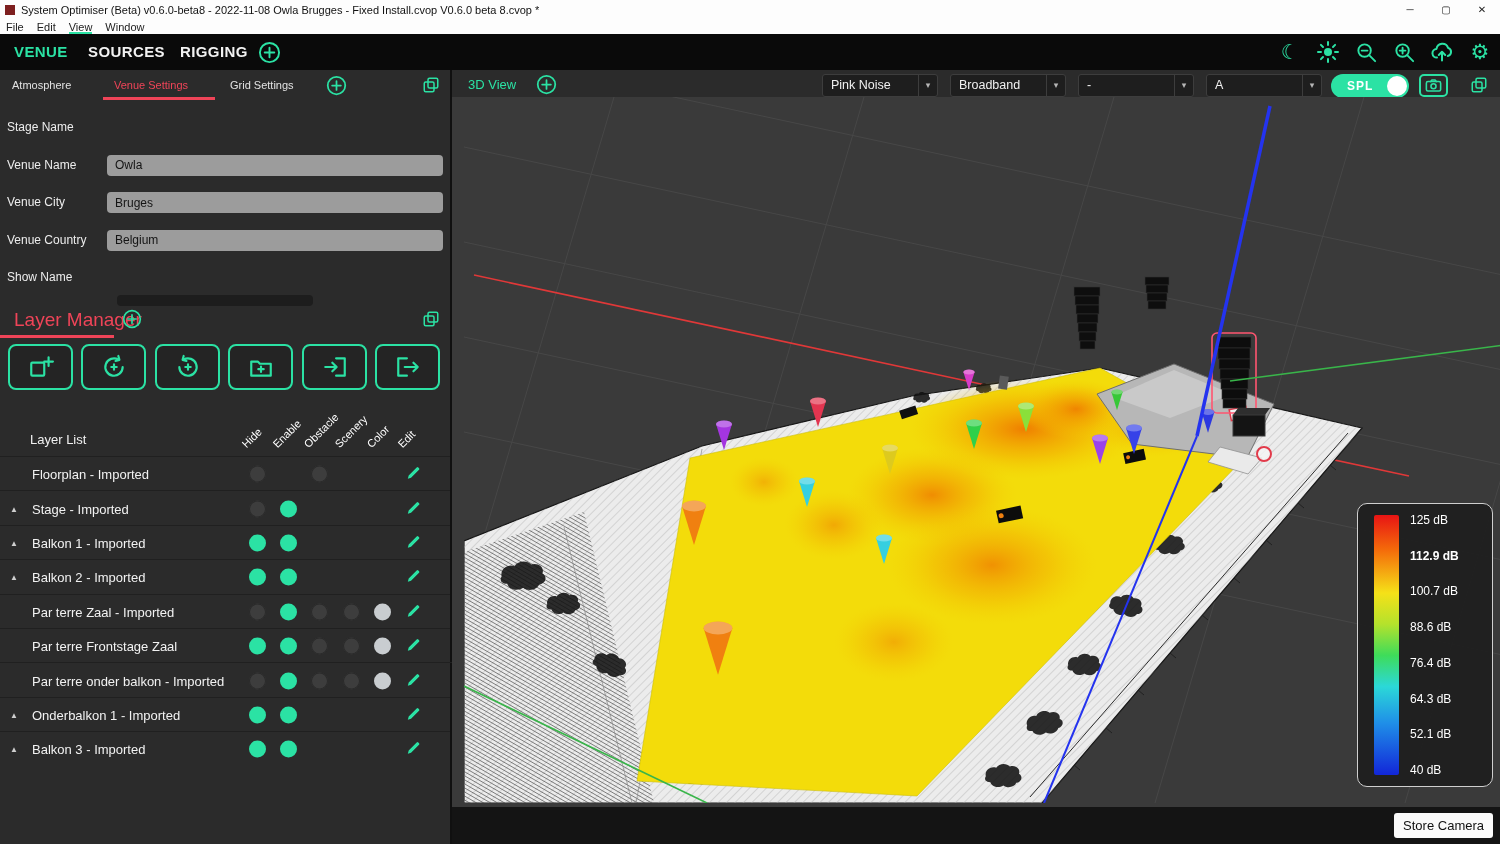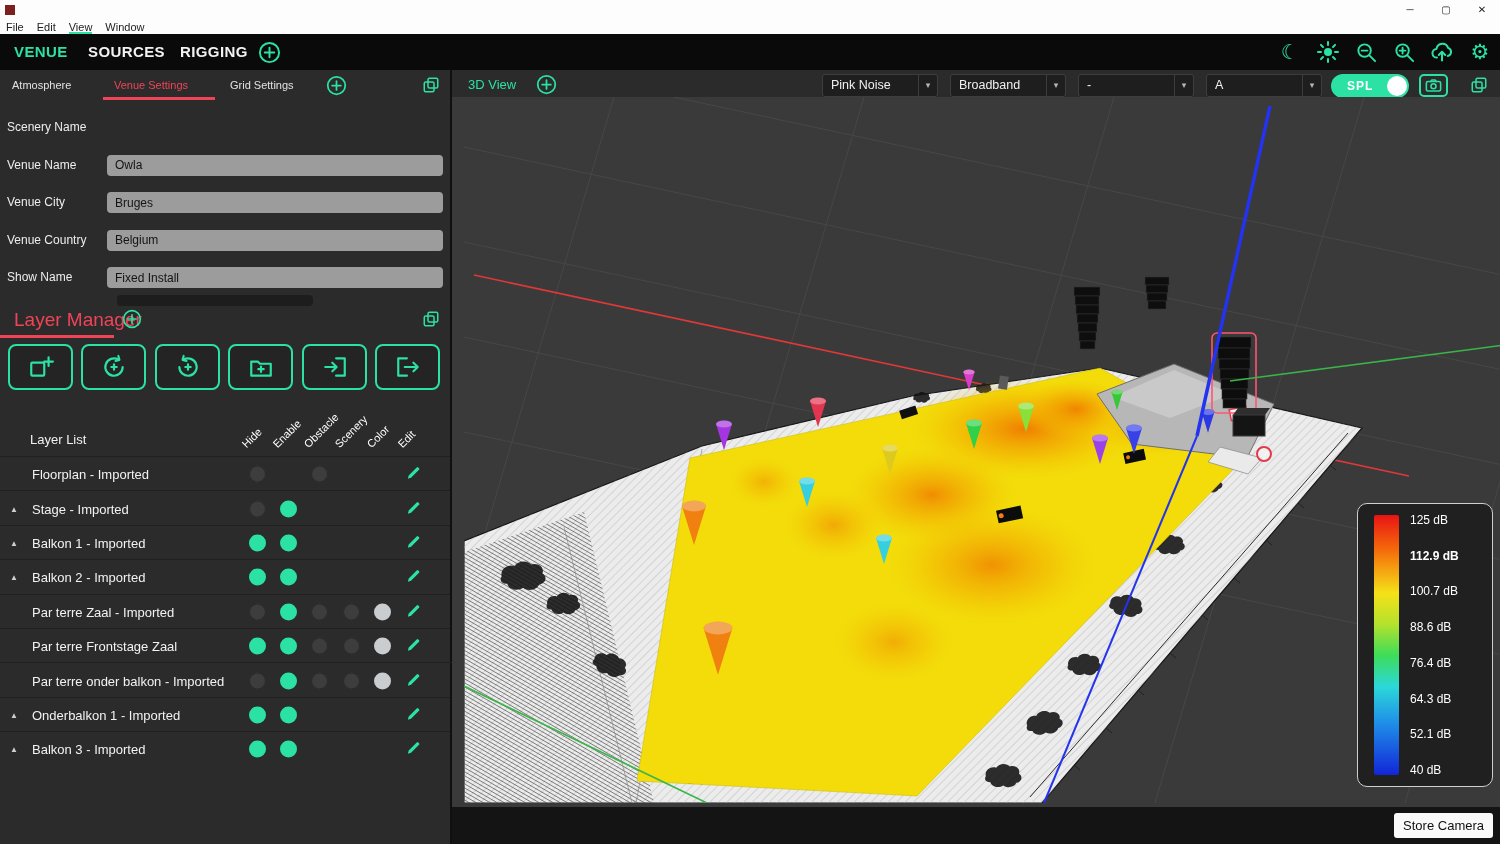--- a/index.html
+++ b/index.html
@@ -100,20 +100,21 @@
   #store-camera{position:absolute;right:7px;top:6px;height:25px;padding:0 9px;background:#fafafa;color:#111;
                 border:none;border-radius:3px;font-size:13px;font-family:"Liberation Sans",sans-serif;cursor:pointer;text-align:right;}
 </style>
 </head>
 <body>
 
 <div id="app">
 
   <div id="titlebar">
     <div class="app-icon"></div>
+    <span id="title-text">System Optimiser (Beta) v0.6.0-beta8 - 2022-11-08 Owla Brugges - Fixed Install.cvop V0.6.0 beta 8.cvop *</span>
     <div id="win-controls">
       <span class="winbtn">─</span>
       <span class="winbtn">▢</span>
       <span class="winbtn">✕</span>
     </div>
   </div>
 
   <div id="menubar">
     <span class="menu-item">File</span>
     <span class="menu-item">Edit</span>
@@ -176,37 +177,36 @@
     </span>
     <span class="panel-layers-icon">
       <svg class="ic" width="18" height="18" viewBox="0 0 24 24" stroke-width="2.2">
           <rect x="8" y="3" width="13" height="13" rx="2"></rect>
           <rect x="3" y="8" width="13" height="13" rx="2"></rect>
         </svg>
     </span>
 
     <div id="form-fields">
         <div class="form-row" style="top: 47px;">
-          <span class="form-label">Scenery Name</span>
+          <span class="form-label">Stage Name</span>
         </div>
         <div class="form-row" style="top: 84.5px;">
           <span class="form-label">Venue Name</span>
           <input class="form-input" value="Owla" style="">
         </div>
         <div class="form-row" style="top: 122px;">
           <span class="form-label">Venue City</span>
           <input class="form-input" value="Bruges" style="">
         </div>
         <div class="form-row" style="top: 159.5px;">
           <span class="form-label">Venue Country</span>
           <input class="form-input" value="Belgium" style="">
         </div>
         <div class="form-row" style="top: 197px;">
           <span class="form-label">Show Name</span>
-          <input class="form-input" value="Fixed Install" style="">
         </div>
       </div>
     <div class="partial-input"></div>
 
     <div id="lm-header">
       <span id="lm-title">Layer Manager</span>
       <div id="lm-underline"></div>
       <span id="lm-plus">
         <svg class="ic" width="20" height="20" viewBox="0 0 24 24">
             <circle cx="12" cy="12" r="10"></circle>

